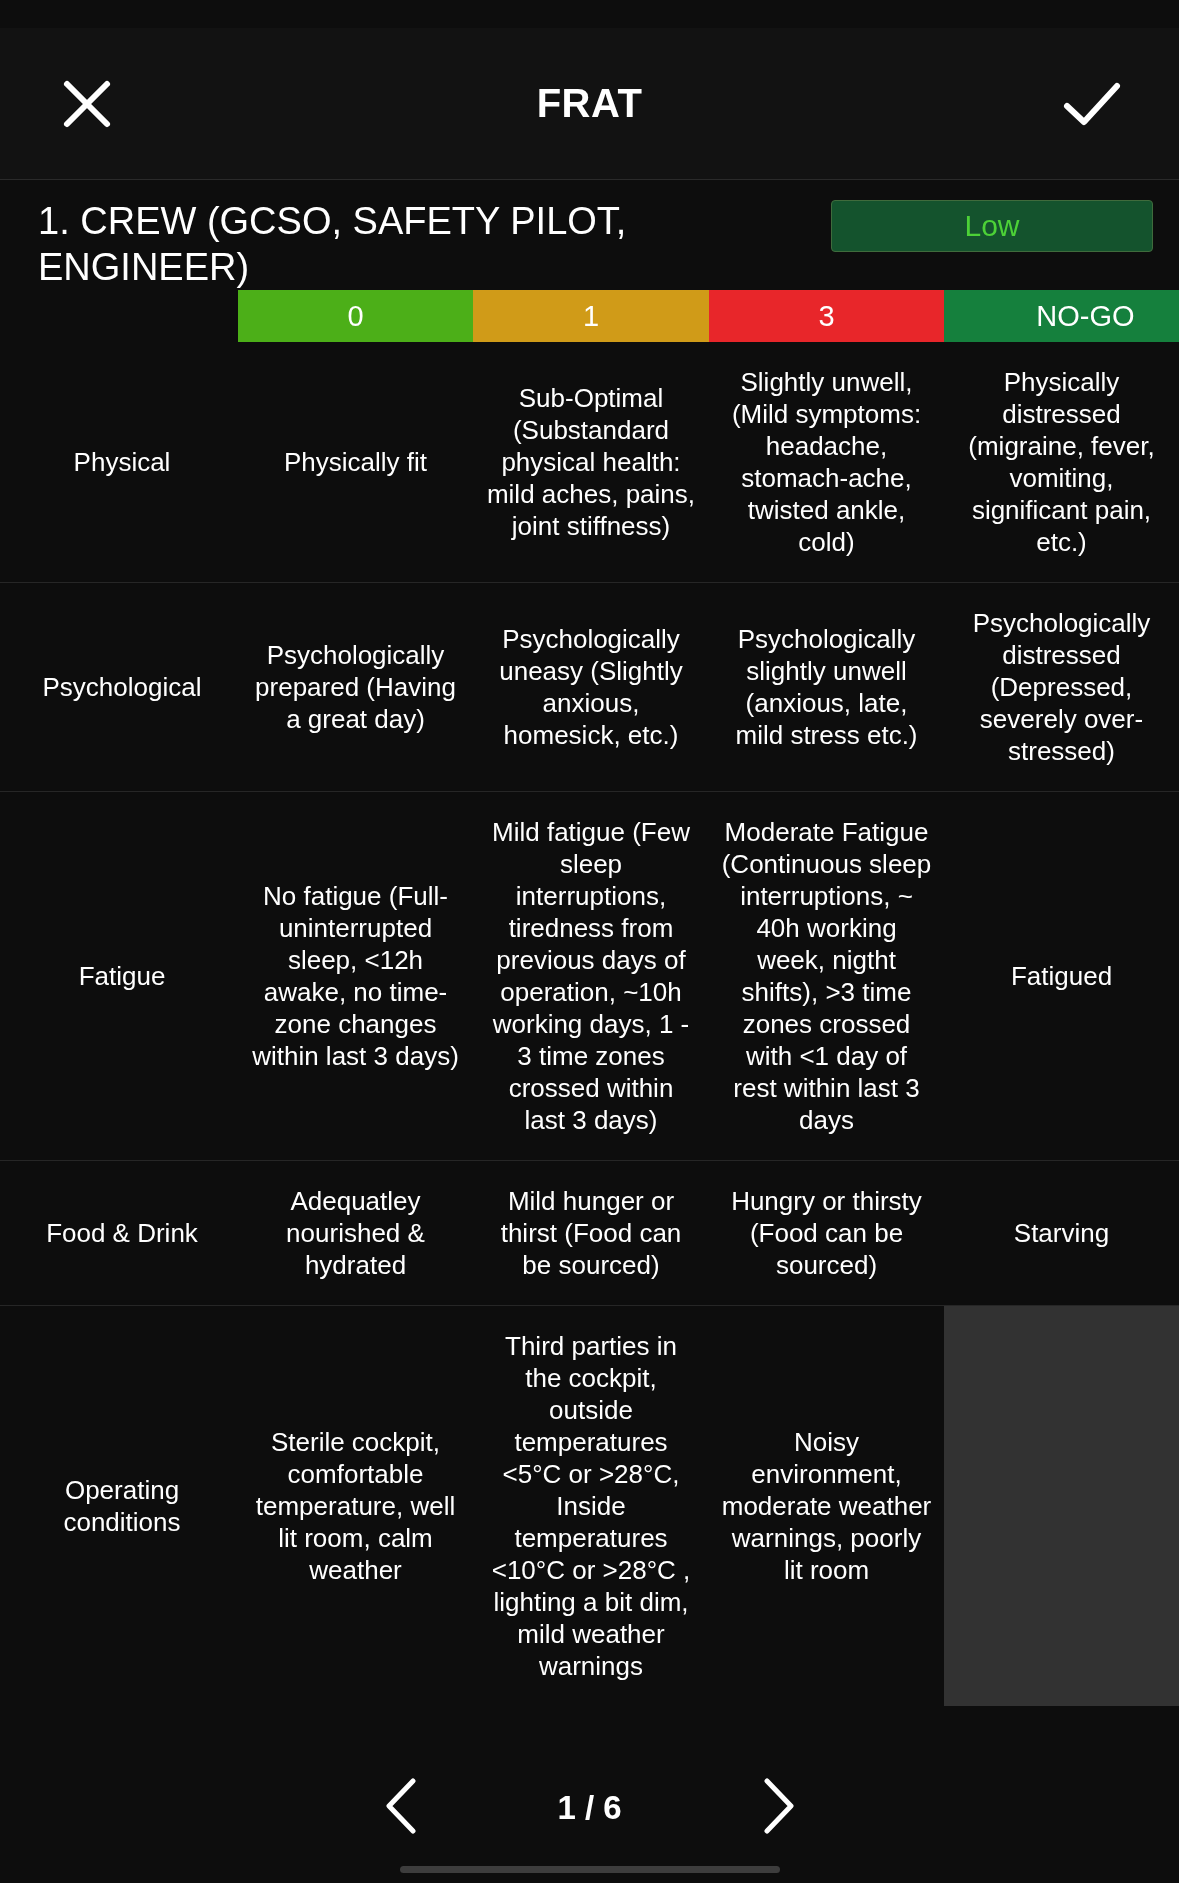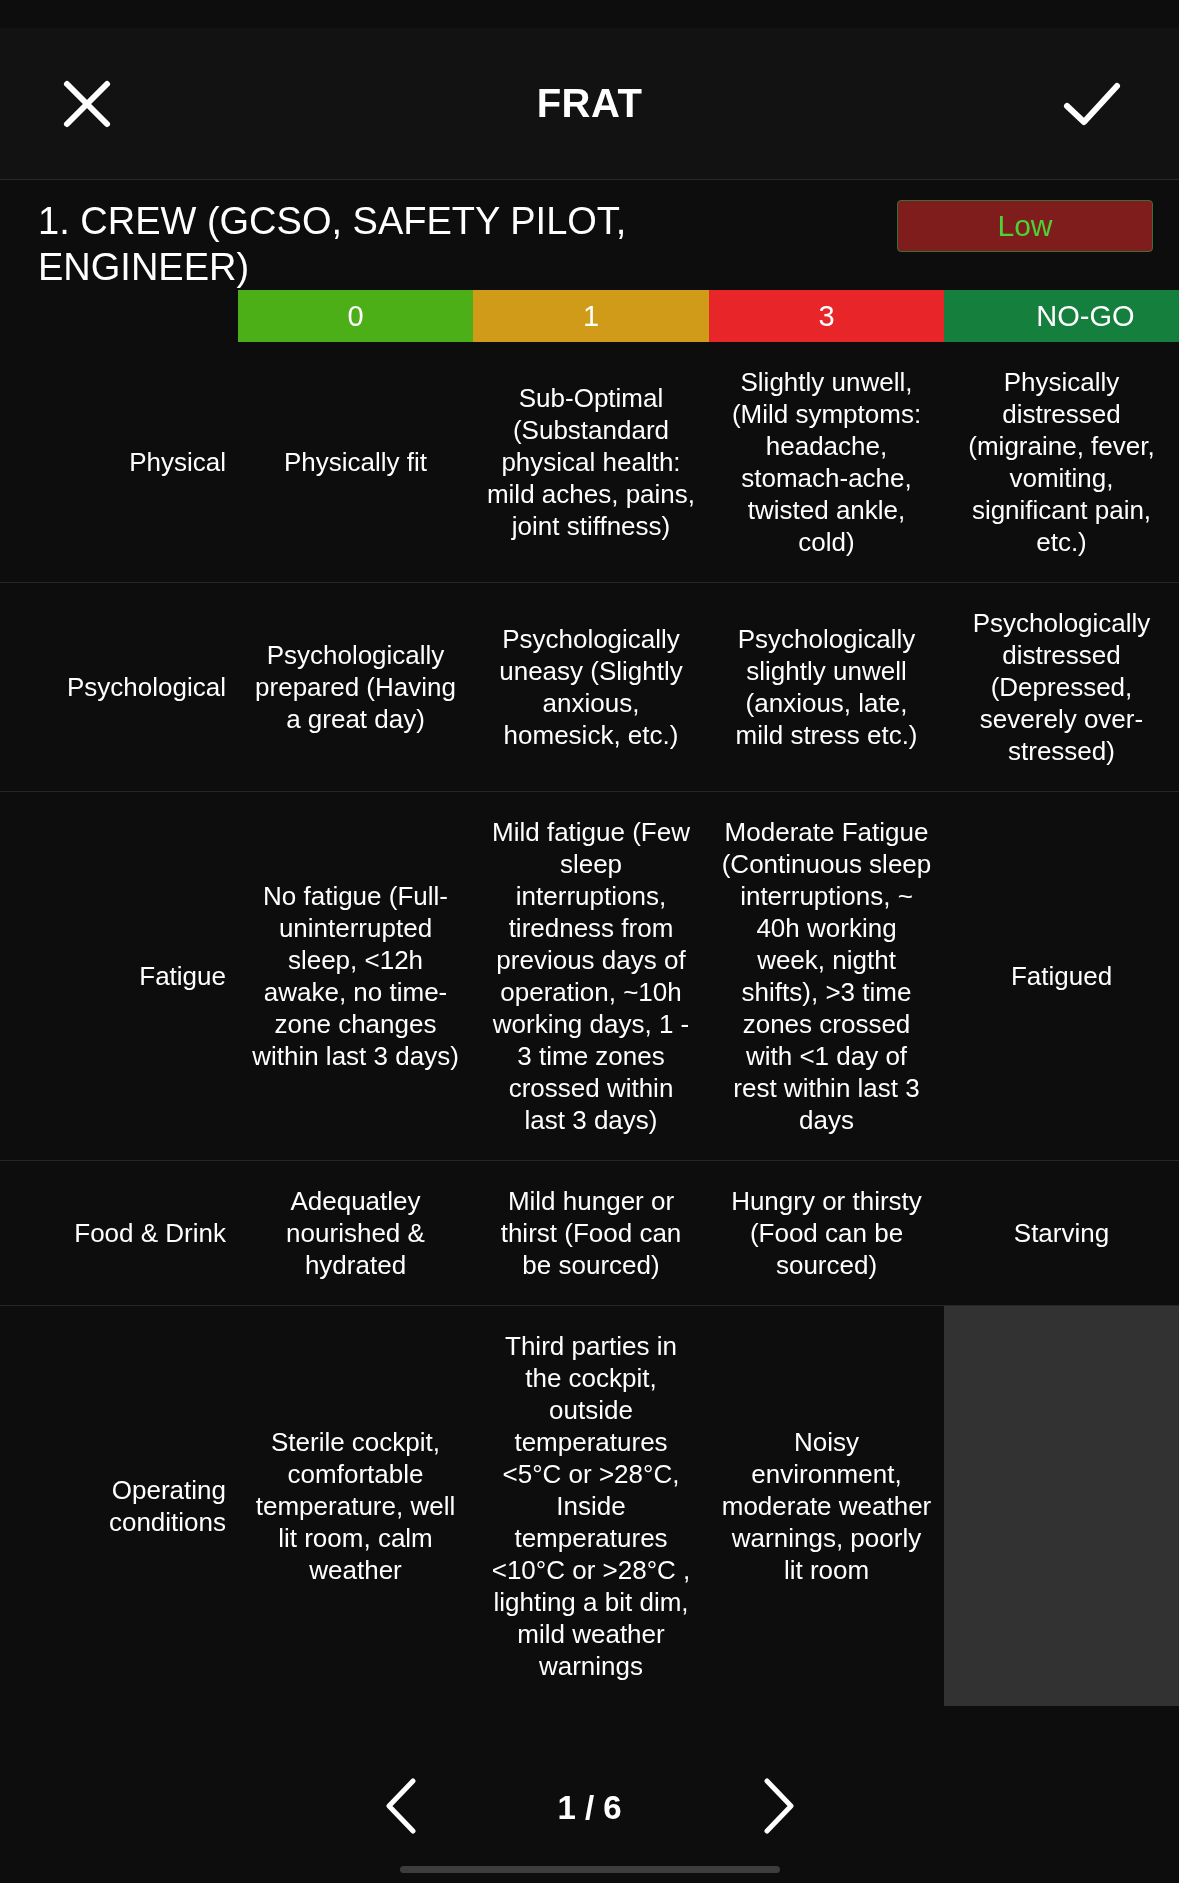--- a/index.html
+++ b/index.html
@@ -58,23 +58,23 @@
     font-size: 38px;
     line-height: 46px;
     font-weight: 400;
     max-width: 780px;
     color: #ffffff;
   }
   .risk-badge {
     position: absolute;
     right: 26px;
     top: 20px;
-    width: 256px;
+    width: 322px;
     height: 52px;
-    background: #7f1d1d;
+    background: #14532d;
     border: 1px solid #3f6b3c;
     border-radius: 4px;
     display: flex;
     align-items: center;
     justify-content: center;
     font-size: 30px;
     color: #4cd137;
     cursor: pointer;
   }
 
@@ -113,21 +113,21 @@
     font-size: 26px;
     line-height: 32px;
     color: #ffffff;
     text-align: center;
     vertical-align: middle;
     padding: 24px 12px;
     border-top: 1px solid #262626;
   }
   tbody tr:first-child td { border-top: none; }
   tbody td.rowlabel {
-    text-align: right;
+    text-align: center;
     padding-left: 18px;
     font-size: 26px;
   }
   tbody td.selected {
     background: #323232;
   }
 
   
   .pager {
     flex: 0 0 150px;

